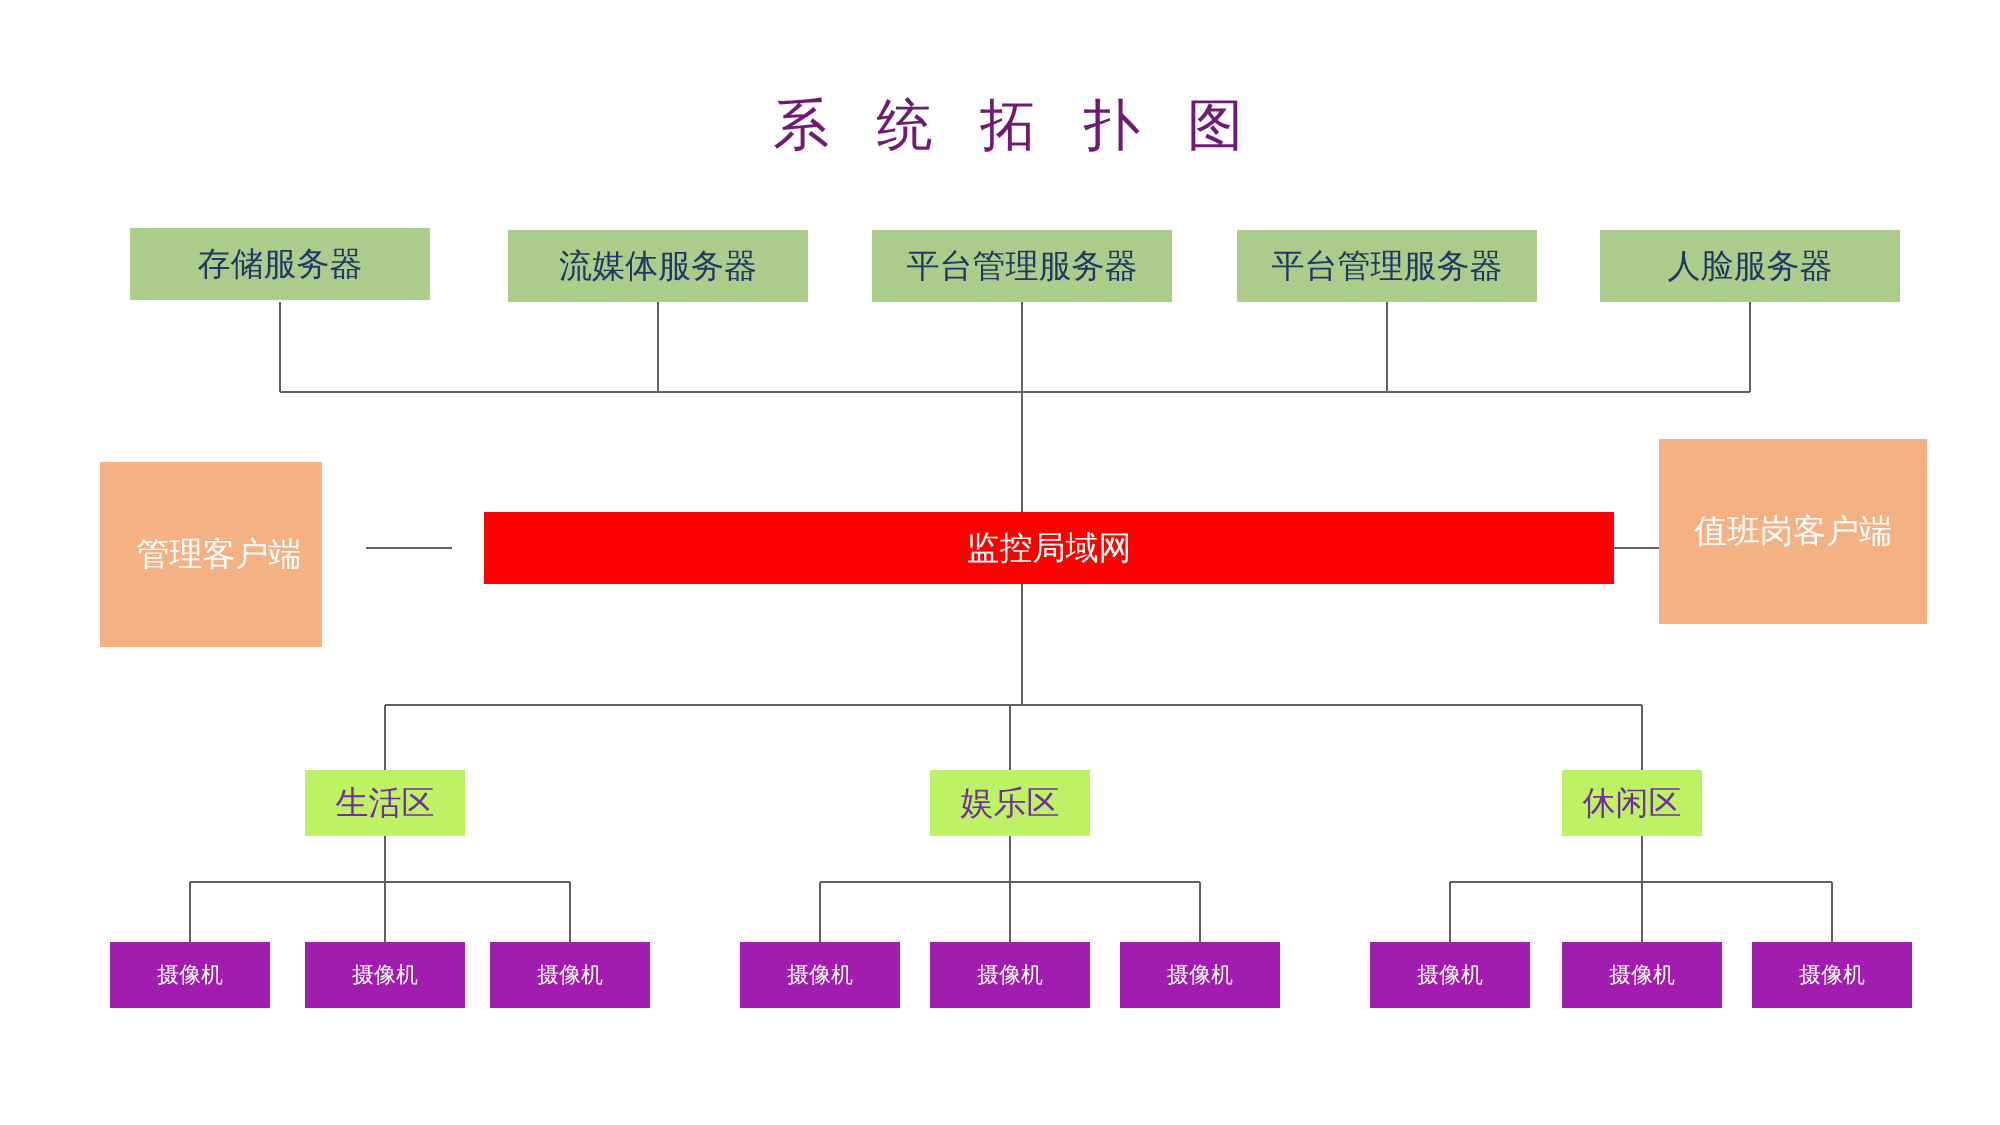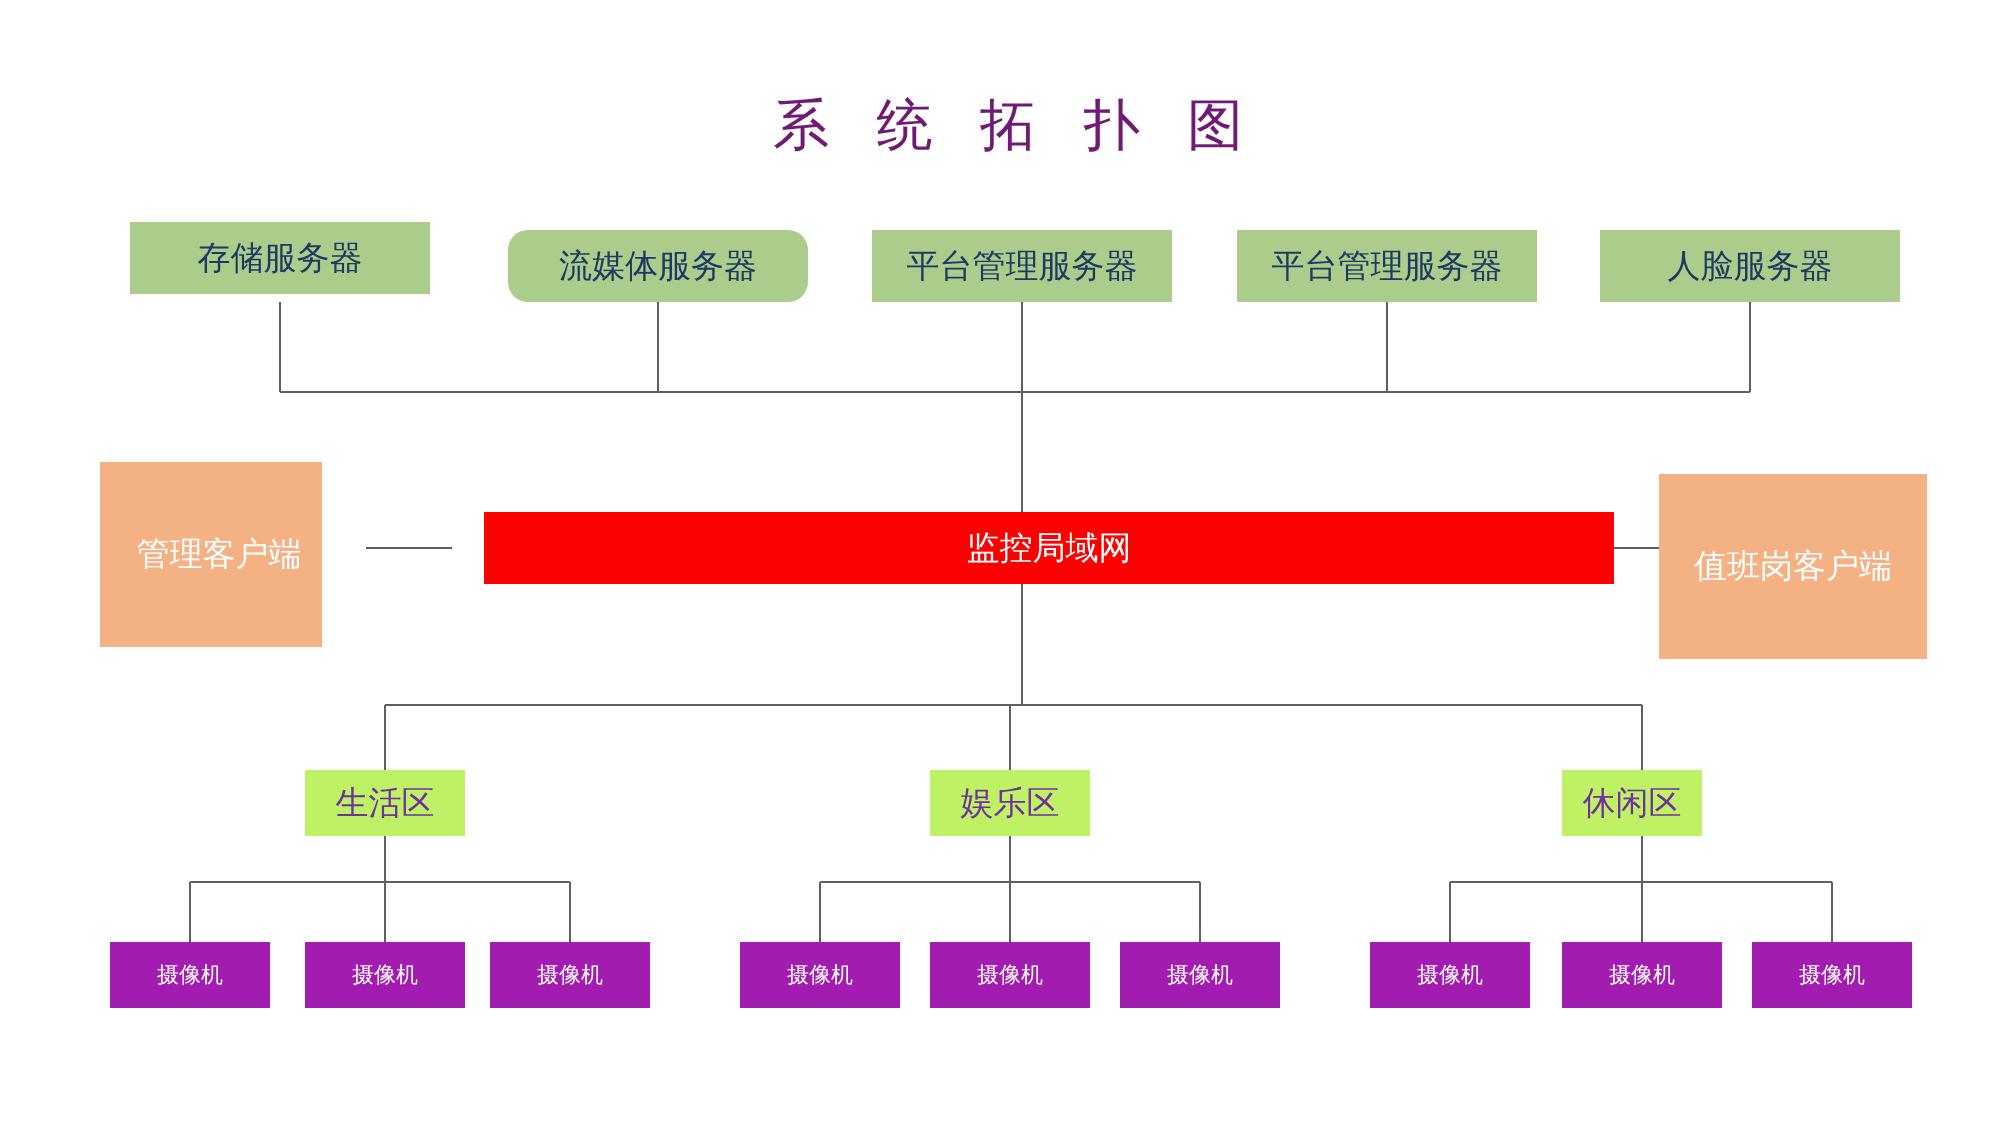--- a/index.html
+++ b/index.html
@@ -105,42 +105,42 @@
       <line x1="1642" y1="836" x2="1642" y2="882" stroke="#606060" stroke-width="2"></line>
       <line x1="1450" y1="882" x2="1832" y2="882" stroke="#606060" stroke-width="2"></line>
       <line x1="1450" y1="882" x2="1450" y2="942" stroke="#606060" stroke-width="2"></line>
       <line x1="1642" y1="882" x2="1642" y2="942" stroke="#606060" stroke-width="2"></line>
       <line x1="1832" y1="882" x2="1832" y2="942" stroke="#606060" stroke-width="2"></line>
     </svg>
 
   <div class="title">系 统 拓 扑 图</div>
 
   <div id="nodes">
-      <div class="node node-server" style="left: 130px; top: 222px; width: 300px; height: 72px;">
+      <div class="node node-server" style="left: 130px; top: 228px; width: 300px; height: 72px;">
         <span>存储服务器</span>
       </div>
-      <div class="node node-server" style="left: 508px; top: 230px; width: 300px; height: 72px; border-radius: 20px;">
+      <div class="node node-server" style="left: 508px; top: 230px; width: 300px; height: 72px;">
         <span>流媒体服务器</span>
       </div>
       <div class="node node-server" style="left: 872px; top: 230px; width: 300px; height: 72px;">
         <span>平台管理服务器</span>
       </div>
       <div class="node node-server" style="left: 1237px; top: 230px; width: 300px; height: 72px;">
         <span>平台管理服务器</span>
       </div>
       <div class="node node-server" style="left: 1600px; top: 230px; width: 300px; height: 72px;">
         <span>人脸服务器</span>
       </div>
       <div class="node node-lan" style="left: 452px; top: 512px; width: 1130px; height: 72px;">
         <span>监控局域网</span>
       </div>
       <div class="node node-client" style="left: 100px; top: 462px; width: 222px; height: 185px; padding-left: 16px;">
         <span>管理客户端</span>
       </div>
-      <div class="node node-client" style="left: 1659px; top: 474px; width: 268px; height: 185px;">
+      <div class="node node-client" style="left: 1659px; top: 439px; width: 268px; height: 185px;">
         <span>值班岗客户端</span>
       </div>
       <div class="node node-zone" style="left: 305px; top: 770px; width: 160px; height: 66px;">
         <span>生活区</span>
       </div>
       <div class="node node-zone" style="left: 930px; top: 770px; width: 160px; height: 66px;">
         <span>娱乐区</span>
       </div>
       <div class="node node-zone" style="left: 1562px; top: 770px; width: 140px; height: 66px;">
         <span>休闲区</span>

